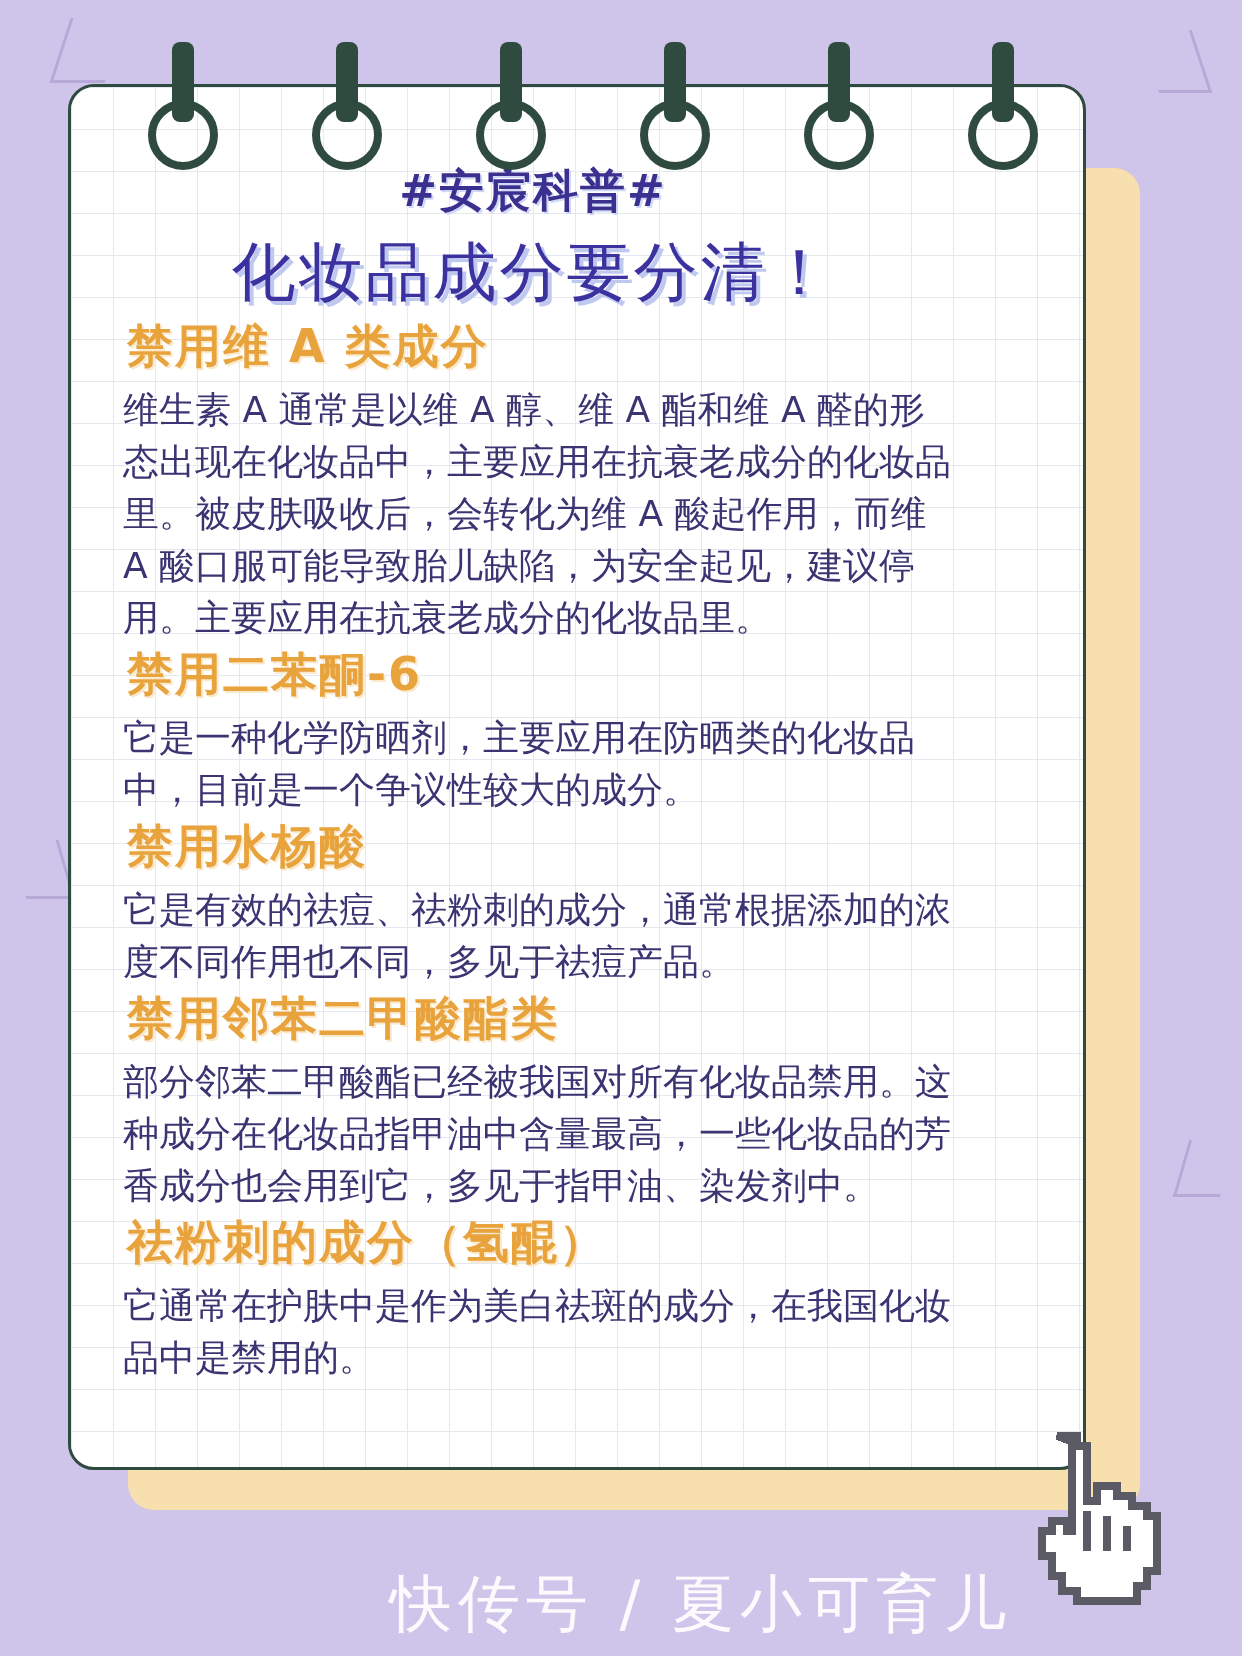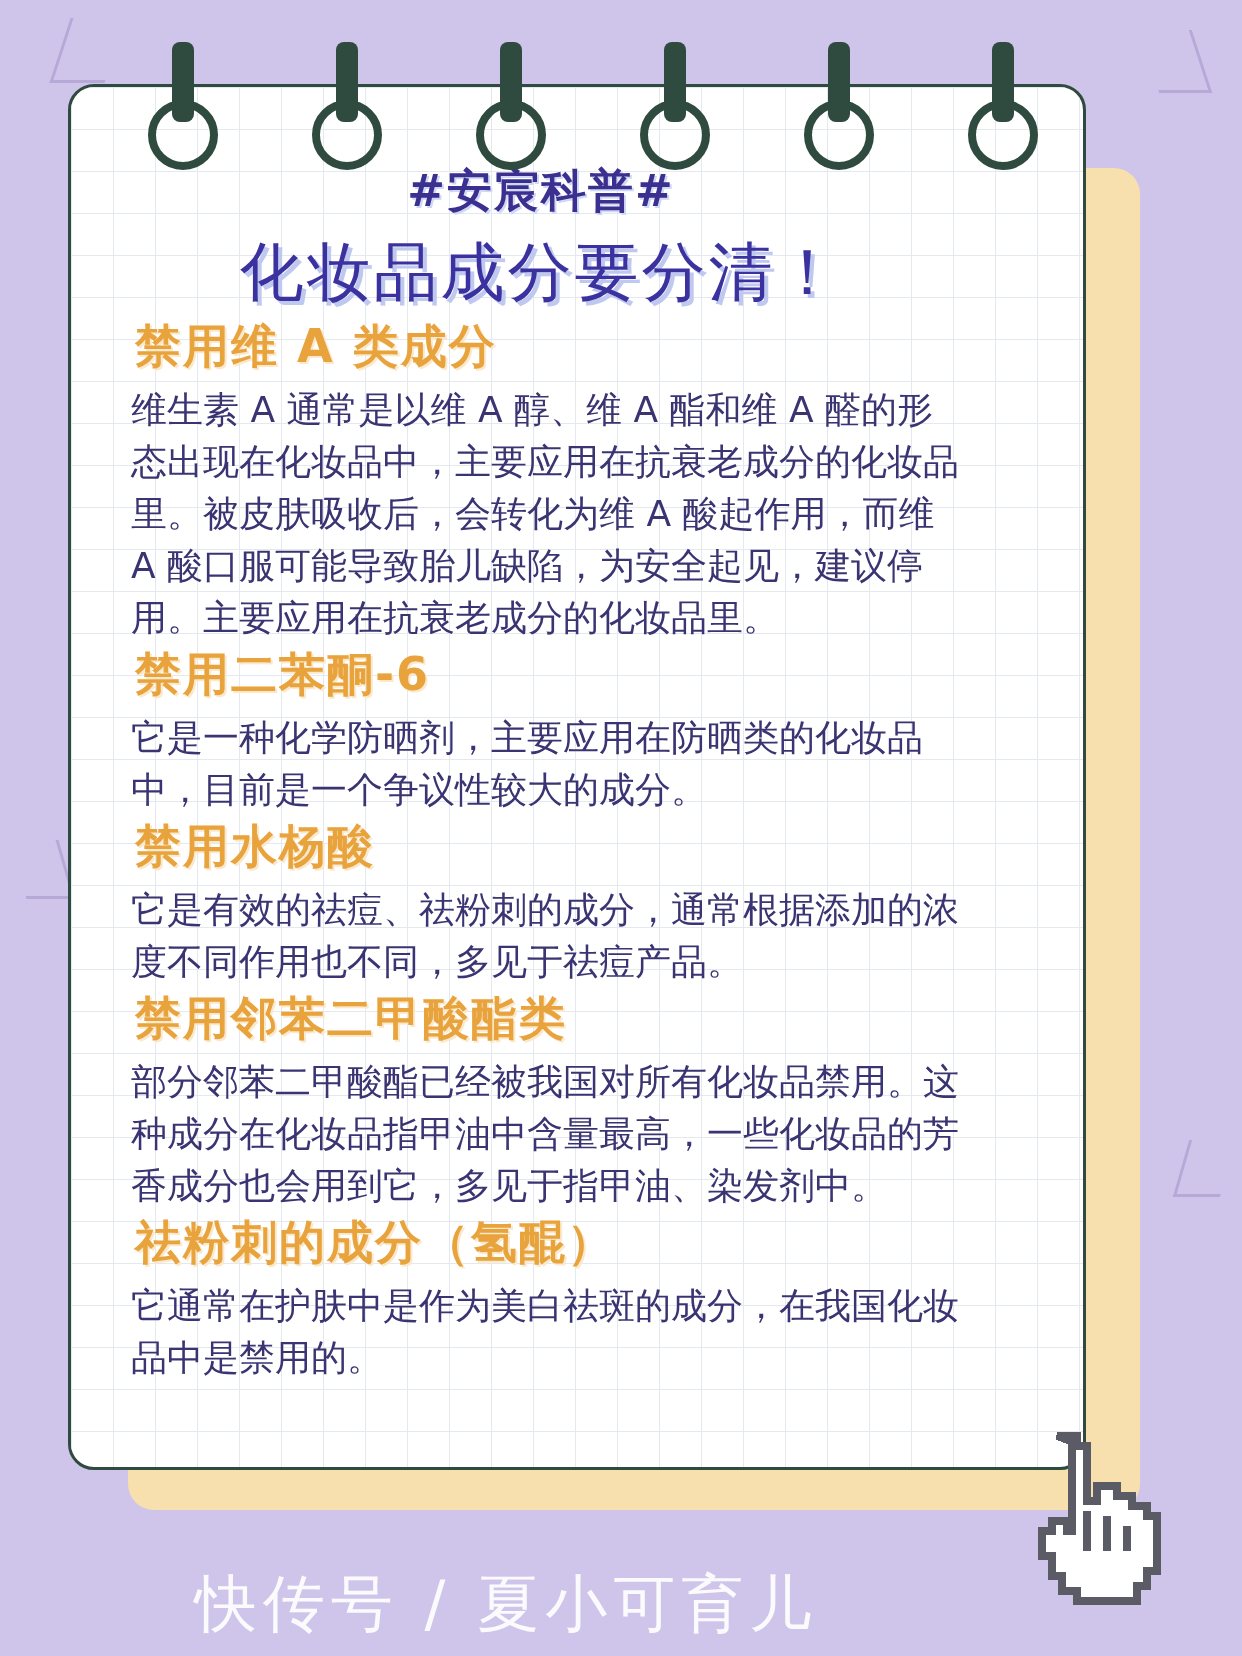--- a/index.html
+++ b/index.html
@@ -43,21 +43,21 @@
     background-size:42px 42px;
   }
 
   
   .ring{position:absolute;width:54px;height:54px;border-radius:50%;
         border:8px solid #2f4a3f;background:transparent;z-index:5;}
   .ring-bar{position:absolute;width:22px;height:80px;border-radius:8px;
         background:#2f4a3f;z-index:4;}
 
   
-  .content{position:absolute;left:12px;top:0;width:916px;padding:0 34px;
+  .content{position:absolute;left:4px;top:0;width:916px;padding:0 34px;
            box-sizing:border-box;z-index:3;}
 
   .tag{
     text-align:center;
     color:#3b2f8f;
     font-size:45px;
     font-weight:bold;
     letter-spacing:2px;
     margin-top:74px;
     text-shadow:2px 2px 0 #cfd8f5;
@@ -95,21 +95,21 @@
     letter-spacing:0px;
     font-family:"DejaVu Sans",sans-serif;
   }
 
   
   .hand{position:absolute;right:80px;bottom:40px;width:150px;height:190px;z-index:20;}
 
   
   .watermark{
     position:absolute;left:0;bottom:10px;width:1012px;
-    text-align:center;
+    text-align:right;
     color:#ffffff;
     opacity:.92;
     font-size:62px;
     letter-spacing:6px;
     font-family:"DejaVu Sans",sans-serif;
   }
 </style>
 </head>
 <body>
 

